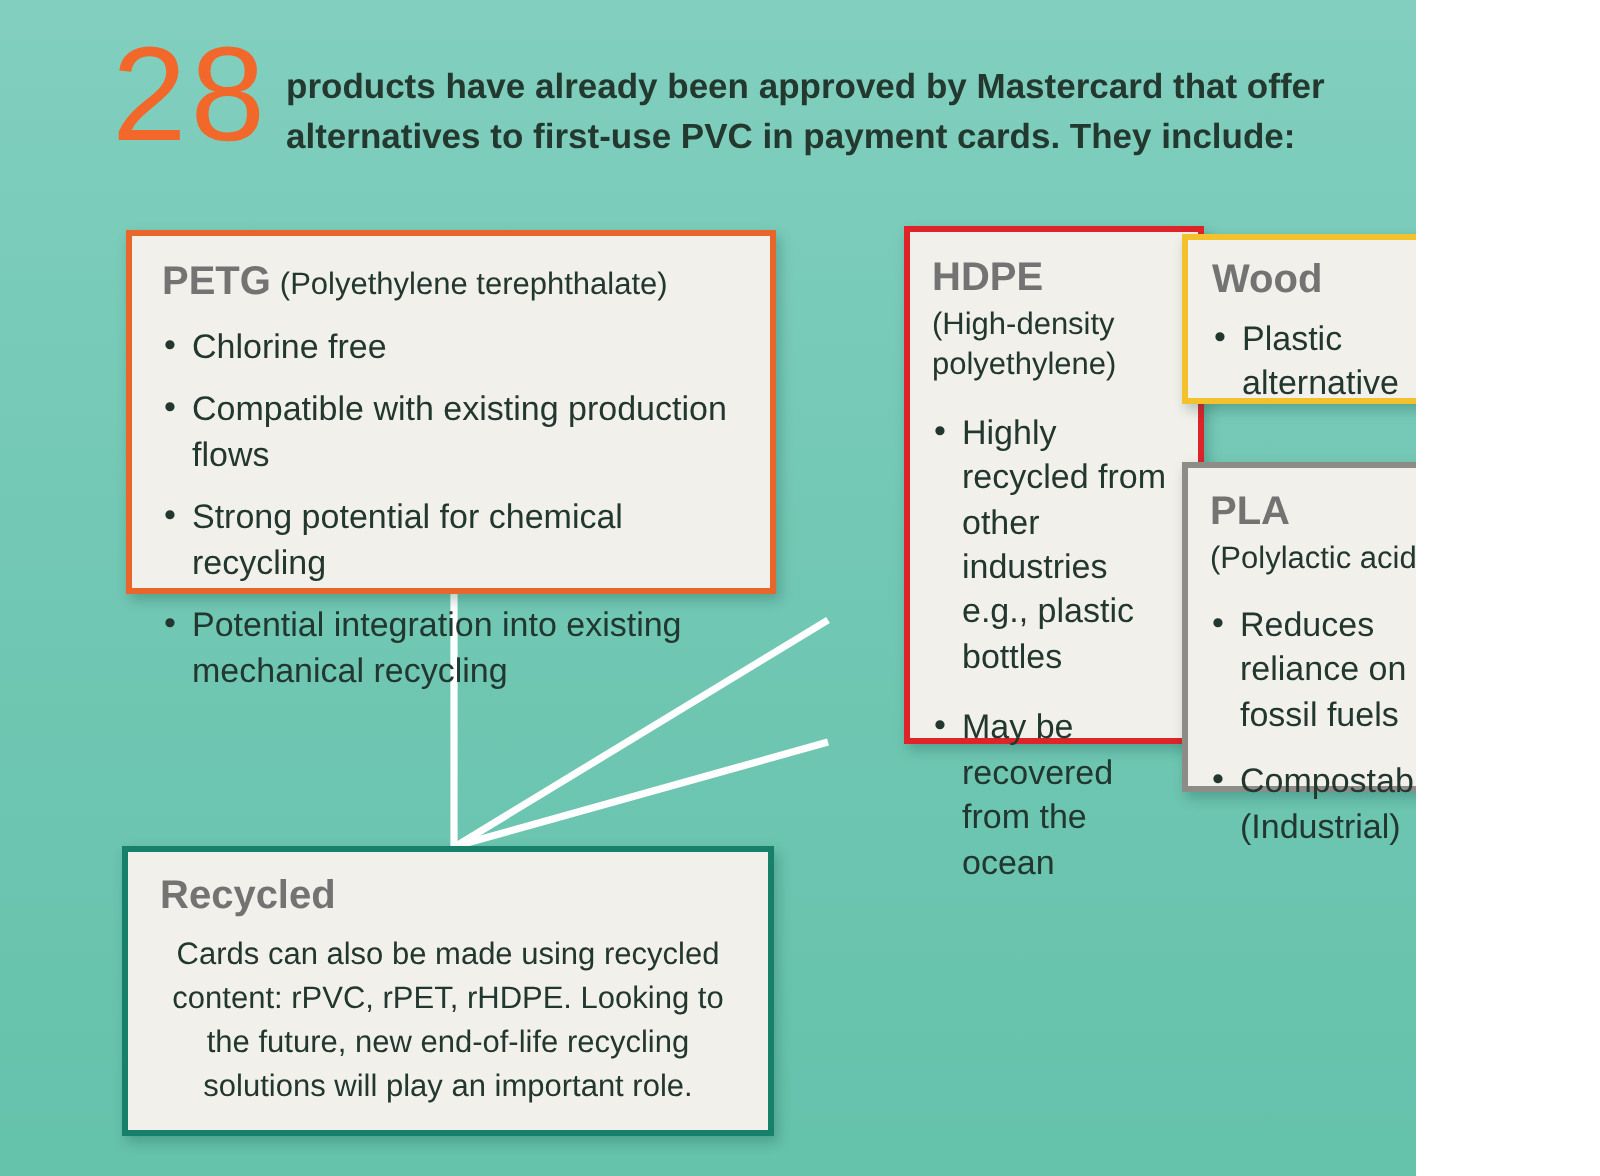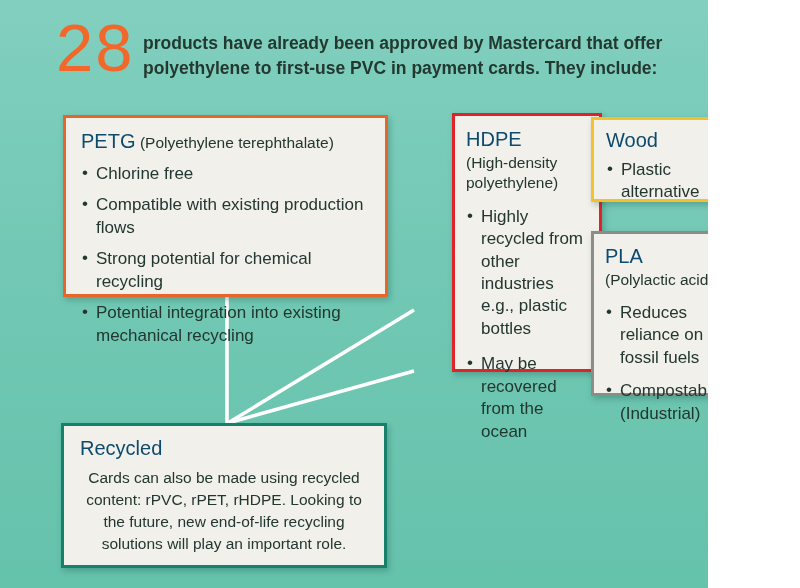--- a/index.html
+++ b/index.html
@@ -48,24 +48,24 @@
     border: 3px solid #888;
     box-shadow: 2px 3px 6px rgba(10, 70, 58, 0.28);
     color: #22372f;
   }
   .box-petg     { left: 63px;  top: 115px; width: 325px; height: 182px; padding: 12px 15px; }
   .box-hdpe     { left: 413px; top: 113px; width: 150px; height: 259px; padding: 12px 11px; }
   .box-wood     { left: 591px; top: 117px; width: 148px; height: 85px;  padding: 9px 12px;  }
   .box-pla      { left: 591px; top: 231px; width: 149px; height: 165px; padding: 11px 11px; }
   .box-recycled { left: 61px;  top: 423px; width: 326px; height: 145px; padding: 11px 16px; }
   .box-title {
-    font-weight: normal;
+    font-weight: bold;
     font-size: 20px;
     line-height: 1.15;
-    color: #0c4a6e;
+    color: #737373;
   }
   .box-title-inline { display: inline; }
   .box-subtitle {
     font-weight: normal;
     font-size: 15.5px;
     color: #22372f;
     text-align: center;
   }
   .box-subtitle-block {
     font-size: 15.5px;
@@ -111,21 +111,21 @@
     <line x1="227" y1="296" x2="227" y2="424" stroke="#ffffff" stroke-width="3.6"></line>
     <line x1="228" y1="423" x2="414" y2="310" stroke="#ffffff" stroke-width="3.6"></line>
     <line x1="228" y1="423" x2="414" y2="371" stroke="#ffffff" stroke-width="3.6"></line>
     <line x1="562" y1="228" x2="593" y2="203" stroke="#ffffff" stroke-width="3.6"></line>
   </svg>
 
   <div class="header-count" style="color: rgb(242, 103, 42);">28</div>
 
   <div class="header-text">
     <span>products have already been approved by Mastercard that offer</span>
-    <span>polyethylene to first-use PVC in payment cards. They include:</span>
+    <span>alternatives to first-use PVC in payment cards. They include:</span>
   </div>
 
   <div class="box box-petg" style="border-color: rgb(232, 102, 42);">
     <div>
       <span class="box-title box-title-inline">PETG</span>
       <span class="box-subtitle">
         (<span></span><span>Polyethylene terephthalate</span>)</span>
     </div>
     <ul class="bullets">
       <li>Chlorine free</li>

